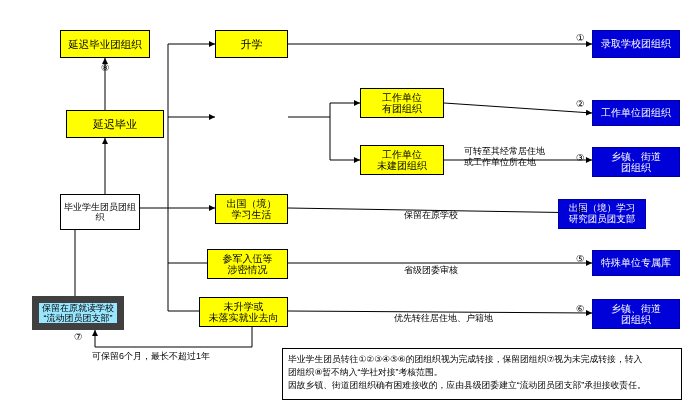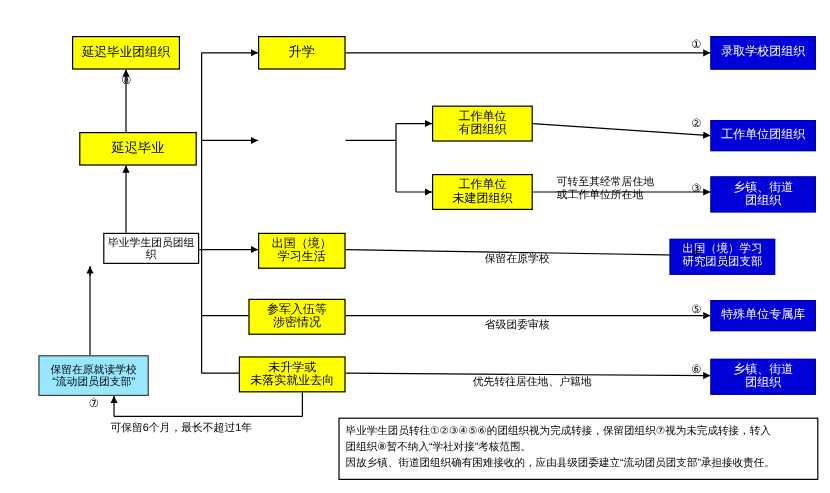--- a/index.html
+++ b/index.html
@@ -18,21 +18,21 @@
     align-items:center;
     justify-content:center;
     text-align:center;
     line-height:1.15;
     white-space:pre-line;
     border:1px solid #000;
   }
   .yellow{background:#ffff00;color:#000;border:1px solid #000;}
   .blue{background:#0000d8;color:#ffffff;border:1px solid #0000a0;}
   .plain{background:#ffffff;color:#000;border:1px solid #000;}
-  .cyan{background:#99e6ff;color:#000;border:1px solid #404040;}
+  .cyan{background:#99e6ff;color:#000;border:7px solid #404040;}
   .label{
     position:absolute;
     color:#000;
     white-space:pre-line;
     line-height:1.25;
   }
   .title{
     position:absolute;
     left:14px;top:26px;
     width:22px;
@@ -109,21 +109,21 @@
       <line x1="75" y1="222" x2="75" y2="222"></line>
       <line x1="75" y1="230" x2="75" y2="222" marker-end="url(#ar)"></line>
     </g>
   </svg>
 
 
   <div class="node yellow" style="left:60px;top:30px;width:90px;height:28px;font-size:10.5px;">延迟毕业团组织</div>
 
   <div class="node yellow" style="left:66px;top:110px;width:98px;height:28px;font-size:11px;">延迟毕业</div>
 
-  <div class="node plain" style="left:60px;top:194px;width:80px;height:26px;font-size:9px;margin-left:26px;">毕业学生团员团组织</div>
+  <div class="node plain" style="left:60px;top:194px;width:80px;height:36px;font-size:9px;">毕业学生团员团组织</div>
 
   <div class="node cyan" style="left:32px;top:296px;width:92px;height:34px;font-size:9px;">保留在原就读学校
 “流动团员团支部”</div>
 
   <div class="node yellow" style="left:215px;top:30px;width:73px;height:28px;font-size:11px;">升学</div>
 
 
   <div class="node yellow" style="left:215px;top:194px;width:73px;height:30px;font-size:10px;">出国（境）
 学习生活</div>
 

